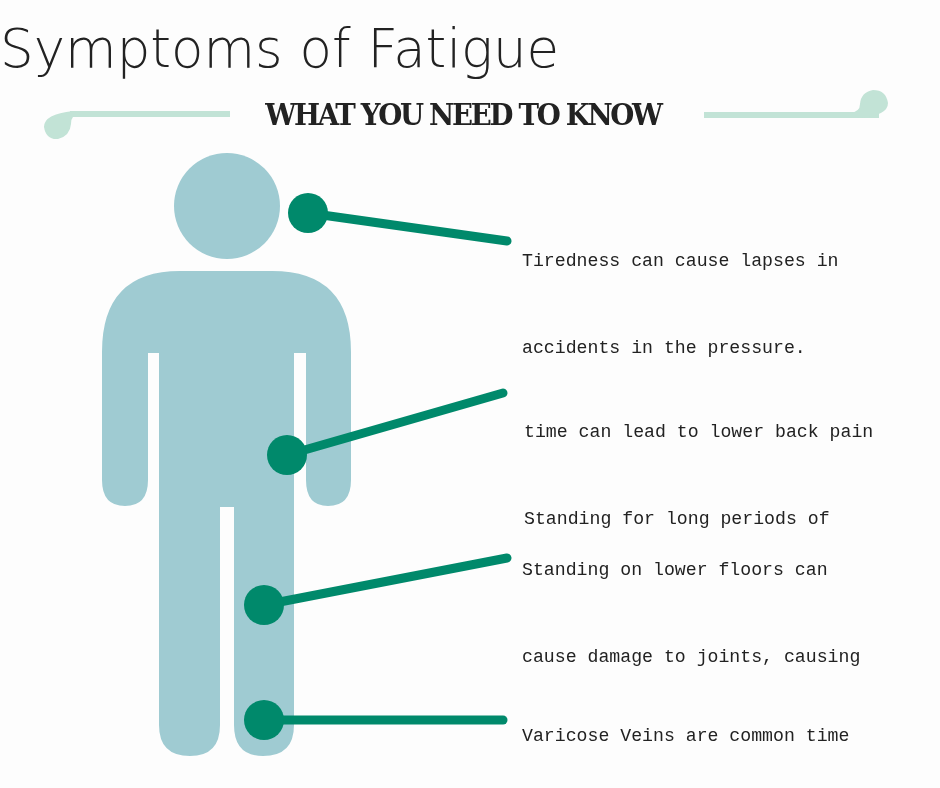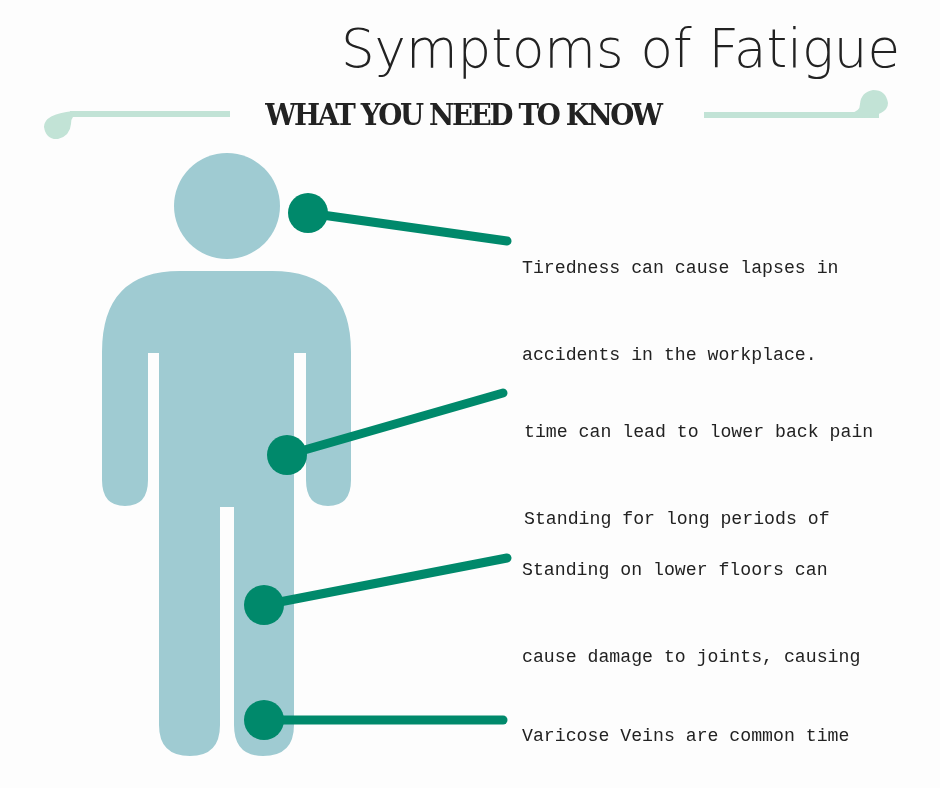--- a/index.html
+++ b/index.html
@@ -3,21 +3,21 @@
 <meta charset="utf-8">
 <style>
   html, body { margin: 0; padding: 0; }
   body {
     width: 940px; height: 788px; position: relative; overflow: hidden;
     background: #fdfdfd;
     font-family: "DejaVu Sans", sans-serif;
   }
   .title {
     position: absolute; left: 0; width: 900px; top: 18px;
-    text-align: right;
+    text-align: left;
     font-family: "DejaVu Sans", sans-serif;
     font-weight: 300; font-size: 53px; color: #222;
     letter-spacing: 0px;
   }
   .subtitle {
     position: absolute; left: 222px; width: 482px; top: 90px; height: 50px;
     background: #fdfdfd;
     text-align: center;
     font-family: "DejaVu Serif", serif;
     font-weight: bold; font-size: 30px; color: #222;
@@ -66,23 +66,23 @@
     <circle cx="264" cy="605" r="20" stroke="none"></circle>
   </g>
   <g stroke="#00896b" fill="#00896b">
     <line x1="264" y1="720" x2="503" y2="720" stroke-width="9" stroke-linecap="round"></line>
     <circle cx="264" cy="720" r="20" stroke="none"></circle>
   </g>
 </svg>
 
 <div class="subtitle">WHAT YOU NEED TO KNOW</div>
 
-<div class="note" style="left:522px; top:196px;">
+<div class="note" style="left:522px; top:189px;">
   <div>Tiredness can cause lapses in</div>
-  <div>accidents in the workplace.</div>
+  <div>accidents in the pressure.</div>
 </div>
 
 <div class="note" style="left:524px; top:360px;">
   <div>time can lead to lower back pain</div>
   <div>Standing for long periods of</div>
 </div>
 
 <div class="note" style="left:522px; top:498px;">
   <div>Standing on lower floors can</div>
   <div>cause damage to joints, causing</div>

